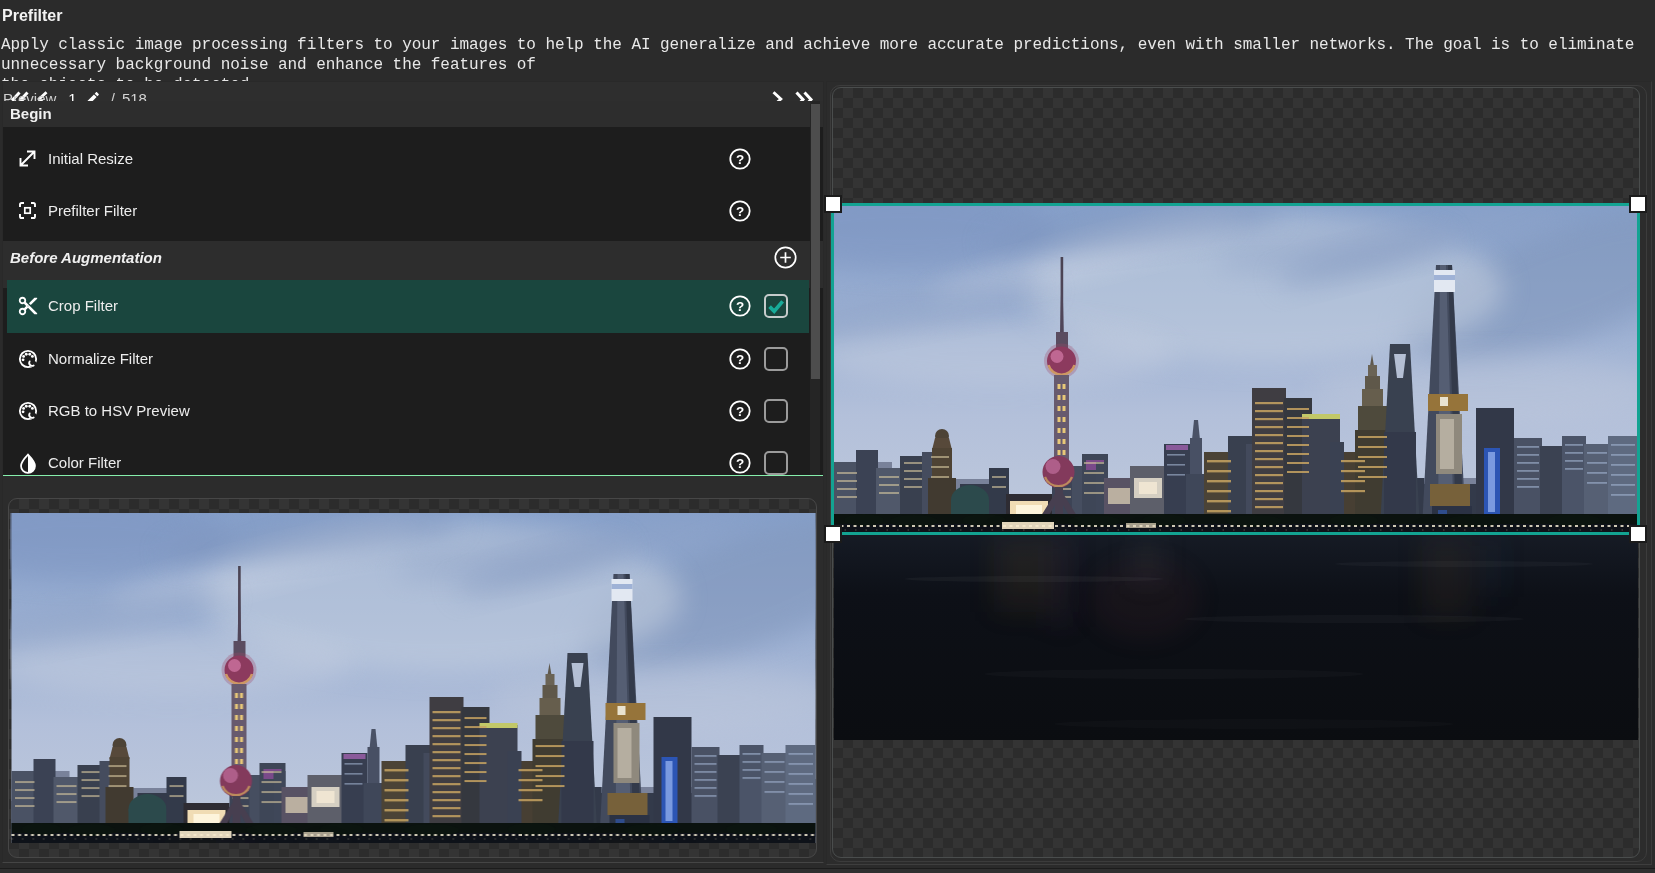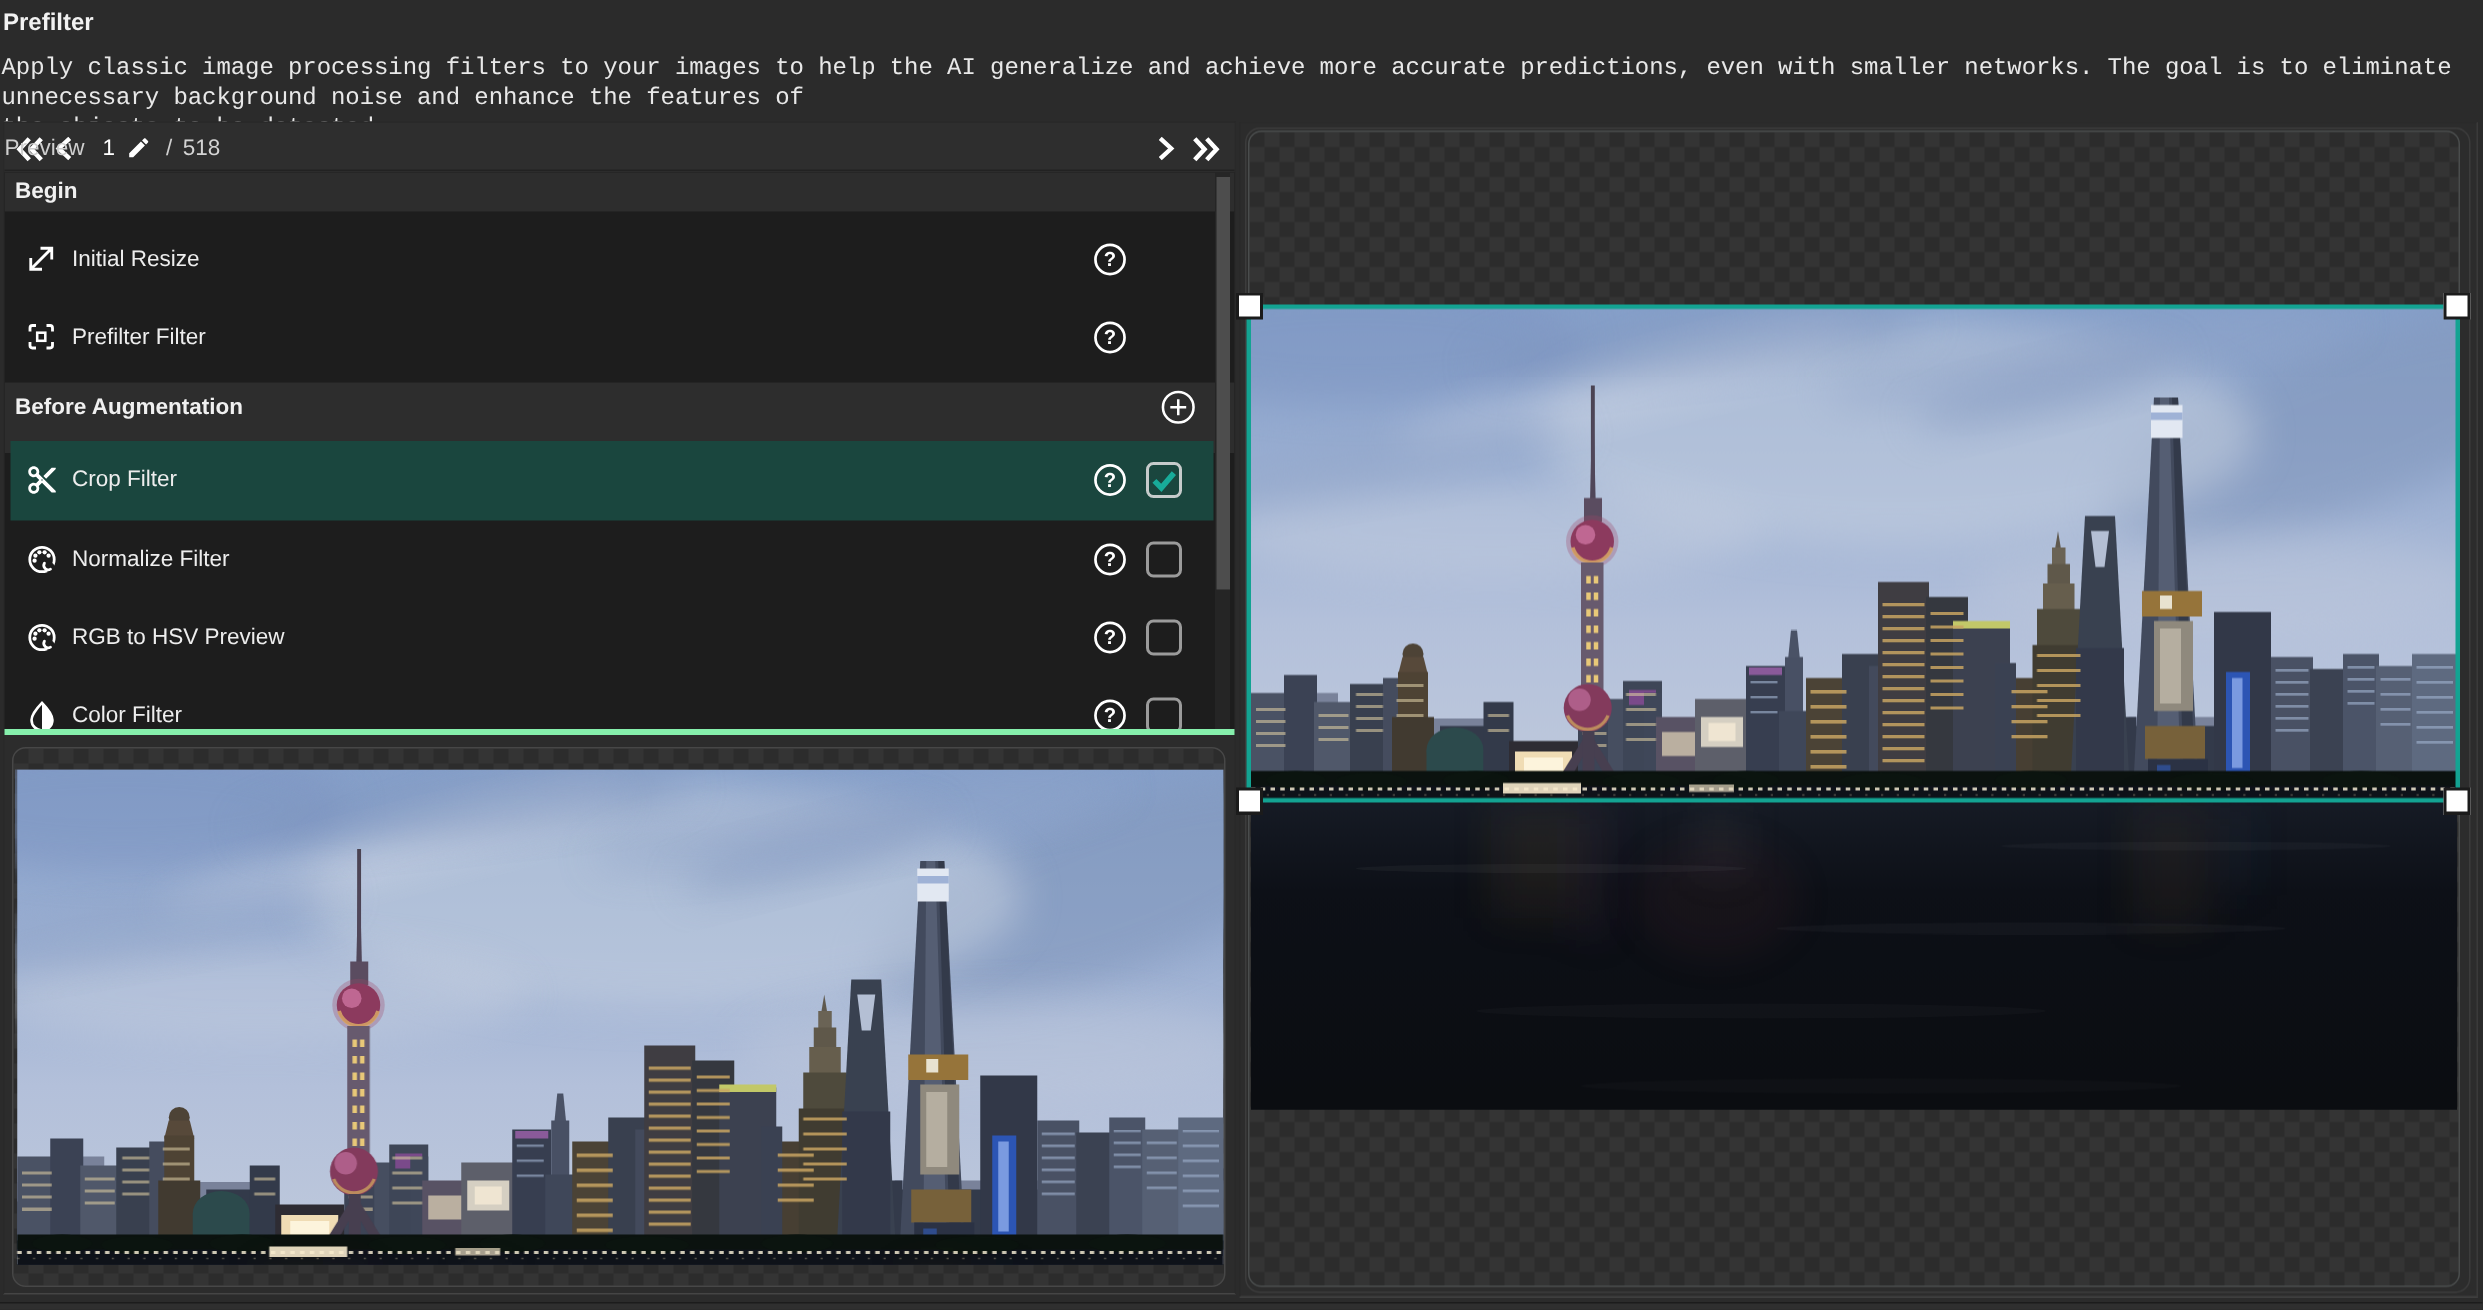--- a/index.html
+++ b/index.html
@@ -8,22 +8,22 @@
   #title { position:absolute; left:2px; top:7px; font-size:16px; font-weight:bold; color:#f2f2f2; }
   #desc { position:absolute; left:1px; top:35px; font-size:16px; line-height:20px; letter-spacing:-0.05px; color:#e8e8e8;font-family:Liberation Mono, monospace; }
 
   
   #lpanel { position:absolute; left:2px; top:81px; width:822px; height:782px;
     background:#2c2c2c; border:1px solid #292929; border-bottom:1px solid #454545; }
   #toolbar { position:absolute; left:0; top:0; width:820px; height:32px; background:#2e2e2e;
     border-bottom:1px solid #222; color:#ededed; }
   #tcenter { position:absolute; left:0; top:0; width:820px; height:32px; display:flex;
     align-items:center; font-size:15px; color:#d8d8d8; padding-right:5px; }
-  #list { position:absolute; left:0; top:33px; width:820px; height:375px; background:#1d1d1d;
-    border-bottom:4px solid #86efac; overflow:hidden; }
+  #list { position:absolute; left:0; top:19px; width:820px; height:375px; background:#1d1d1d;
+    border-bottom:1px solid #86efac; overflow:hidden; }
   .sechdr { position:absolute; left:0; width:820px; height:26px; background:#2d2d2d;
     color:#f0f0f0; font-weight:bold; font-size:15px; line-height:26px; padding-left:7px; }
   .row { position:absolute; left:4px; width:802px; height:52px; color:#ededed; font-size:15px;text-align:right; }
   .row .lbl { position:absolute; left:41px; top:17px; }
   .row svg.ficon { position:absolute; left:10px; top:15px; }
   svg.qicon { position:absolute; left:722px; top:15px; }
   .cbox { position:absolute; left:757px; top:14px; width:24px; height:24px;
     border:2px solid #9b9b9b; border-radius:5px; }
   #scrollbar { position:absolute; left:807px; top:0px; width:10px; height:375px; background:#252525; }
   #thumbsb { position:absolute; left:808px; top:3px; width:9px; height:275px; background:#4d4d4d; }
@@ -99,21 +99,21 @@
       <svg class="ficon" width="21" height="21" viewBox="0 0 21 21">
         <path d="M3 7 V4.6 Q3 3 4.6 3 H7 M14 3 H16.4 Q18 3 18 4.6 V7 M18 14 V16.4 Q18 18 16.4 18 H14 M7 18 H4.6 Q3 18 3 16.4 V14" fill="none" stroke="#fff" stroke-width="1.9"></path>
         <rect x="7.8" y="7.8" width="5.4" height="5.4" fill="none" stroke="#fff" stroke-width="1.7"></rect>
       </svg>
       <span class="lbl">Prefilter Filter</span>
       <svg class="qicon" width="22" height="22" viewBox="0 0 22 22">
           <circle cx="11" cy="11" r="9.7" fill="none" stroke="#fff" stroke-width="1.8"></circle>
           <text x="11" y="15.6" font-size="13.5" font-weight="bold" fill="#fff" text-anchor="middle" font-family="Liberation Sans">?</text>
         </svg>
     </div>
-    <div class="sechdr" style="top:140px; height:47px; line-height:33px;">Before Augmentation
+    <div class="sechdr" style="top:140px; height:47px; line-height:33px;font-style:italic;">Before Augmentation
       <svg style="position:absolute;right:26px;top:5px" width="23" height="23" viewBox="0 0 23 23">
           <circle cx="11.5" cy="11.5" r="10.2" fill="none" stroke="#fff" stroke-width="1.7"></circle>
           <path d="M11.5 6.2 V16.8 M6.2 11.5 H16.8" stroke="#fff" stroke-width="1.7"></path>
         </svg>
     </div>
     <div class="row" style="top:179px; height:53px; background:#1a463e;">
       <svg class="ficon" width="22" height="22" viewBox="0 0 24 24">
         <path d="M9.64 7.64c.23-.5.36-1.05.36-1.64 0-2.21-1.79-4-4-4S2 3.79 2 6s1.79 4 4 4c.59 0 1.14-.13 1.64-.36L10 12l-2.36 2.36C7.14 14.13 6.59 14 6 14c-2.21 0-4 1.79-4 4s1.79 4 4 4 4-1.79 4-4c0-.59-.13-1.14-.36-1.64L12 14l7 7h3v-1L9.64 7.64zM6 8c-1.1 0-2-.89-2-2s.9-2 2-2 2 .89 2 2-.9 2-2 2zm0 12c-1.1 0-2-.89-2-2s.9-2 2-2 2 .89 2 2-.9 2-2 2zm6-7.5c-.28 0-.5-.22-.5-.5s.22-.5.5-.5.5.22.5.5-.22.5-.5.5zM19 3l-6 6 2 2 7-7V3h-3z" fill="#fff"></path>
       </svg>
       <span class="lbl">Crop Filter</span>

